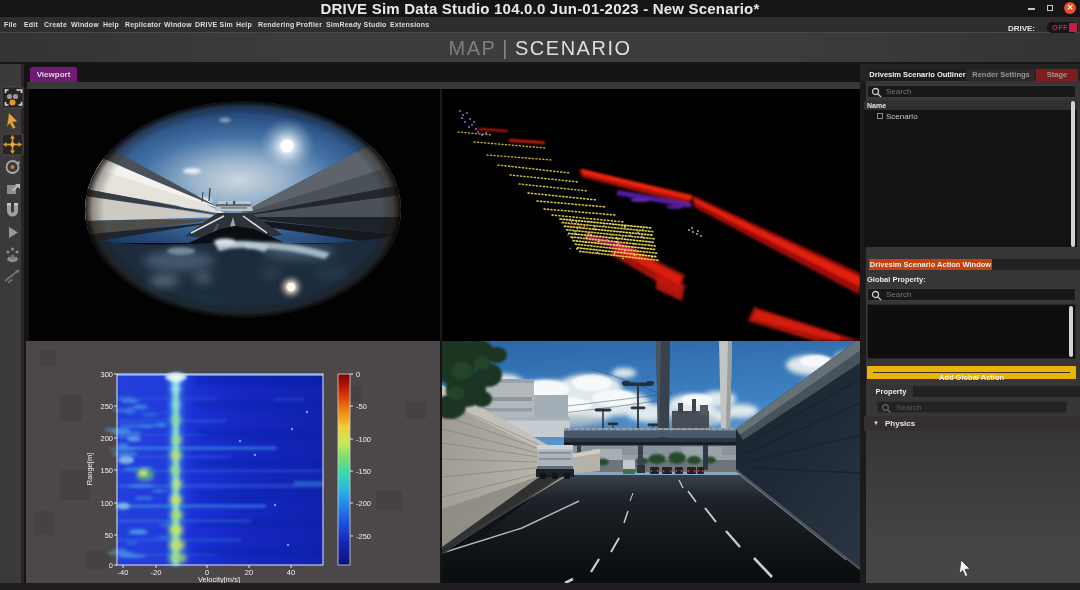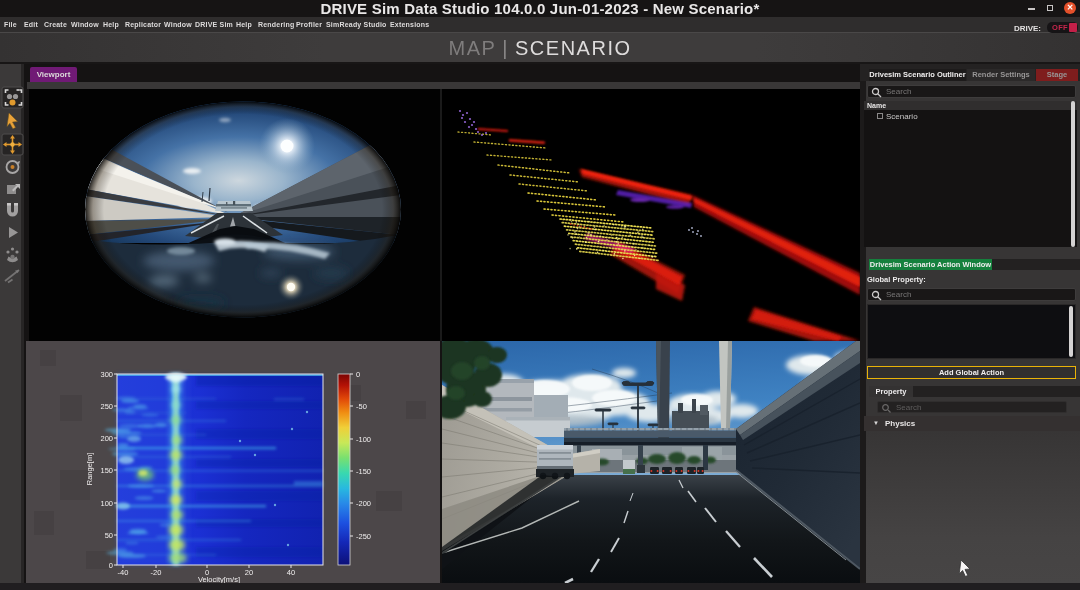--- a/index.html
+++ b/index.html
@@ -10,21 +10,21 @@
 #titlebar { left:0; top:0; width:1080px; height:17px; background:#161414; }
 #titlebar .t { width:100%; text-align:center; color:#e9e7e7; font-size:15px; font-weight:bold; line-height:17px; letter-spacing:0.2px;}
 #minbtn { left:1028px; top:8px; width:7px; height:2px; background:#c8c6c6; }
 #maxbtn { left:1047px; top:5px; width:6px; height:6px; border:1.2px solid #c8c6c6; }
 #closebtn { left:1064px; top:2px; width:12px; height:12px; border-radius:50%; background:#e3502a; color:#fff; font-size:8px; line-height:12px; text-align:center; font-weight:bold;}
 
 #menubar { left:0; top:17px; width:1080px; height:16px; background:#2f2d2d; border-bottom:1px solid #4a4848;}
 #menubar span.m { position:absolute; top:0; color:#dddbdb; font-size:7px; letter-spacing:0.2px; font-weight:bold; line-height:16px; }
 #cache { position:absolute; right:2px; top:0; height:16px; }
 #cache .lbl { color:#e3e1e1; font-size:8px; font-weight:bold; line-height:16px; }
-#cachepill { position:relative; display:inline-block; width:31px; height:11px; background:#161416; border-radius:5px; vertical-align:-2px; margin-left:6px;}
+#cachepill { position:relative; display:inline-block; width:31px; height:11px; background:#161416; border-radius:5px; vertical-align:-2px; margin-left:12px;}
 #cachepill .off { position:absolute; left:5px; top:0; color:#c6274c; font-size:7.5px; font-weight:bold; line-height:11px; letter-spacing:0.3px;}
 #cachepill .sq { position:absolute; right:1.5px; top:1px; width:8px; height:9px; background:#c22048; border-radius:1px;}
 
 #bigheader { left:0; top:33px; width:1080px; height:31px; background:linear-gradient(90deg,#343232,#3e3c3c 30%,#3e3c3c 70%,#343232); border-bottom:2px solid #181616;}
 #bigheader .txt { width:100%; text-align:center; font-size:20px; line-height:30px; letter-spacing:1.5px; color:#dedcdc; font-weight:normal;}
 #bigheader .map { color:#7f7d7d; }
 #bigheader .sep { color:#8a8888; font-weight:normal; padding:0 6px;}
 
 #toolbar { left:0; top:64px; width:24px; height:519px; background:#3b3939; border-right:3px solid #272525; }
 
@@ -46,27 +46,27 @@
 #rtab3 { left:1036px; width:42px; background:#7f1d1d; color:#989696; line-height:12px;}
 .searchbox { position:absolute; background:#191717; border:1px solid #3e3c3c; border-radius:2px; }
 .searchbox .mag { position:absolute; left:3px; top:1px; }
 .searchbox .ph { position:absolute; left:18px; top:0; color:#787676; font-size:8px; line-height:11px; }
 #sb1 { left:867px; top:85px; width:209px; height:13px; }
 #namebar { left:864px; top:101px; width:213px; height:9px; background:#302e2e; color:#e8e6e6; font-size:7px; font-weight:bold; line-height:9px; padding-left:3px;}
 #treearea { left:864px; top:110px; width:213px; height:137px; background:#141212; }
 #treerow { left:877px; top:112px; color:#c9c7c7; font-size:8px; line-height:10px;}
 #treerow .cb { display:inline-block; width:6px; height:6px; border:1px solid #8a8888; margin-right:3px; }
 #scroll1 { left:1071px; top:101px; width:4px; height:146px; background:#d4d2d2; border-radius:2px;}
-#awtab { left:869px; top:259px; width:123px; height:11px; background:#15803d; color:#efedee; font-size:7.5px; font-weight:bold; line-height:11px; text-align:center;}
+#awtab { left:869px; top:259px; width:123px; height:11px; background:#c2410c; color:#efedee; font-size:7.5px; font-weight:bold; line-height:11px; text-align:center;}
 #awtabrest { left:992px; top:259px; width:88px; height:11px; background:#232121; }
 #galabel { left:867px; top:275px; color:#eceaea; font-size:7.5px; font-weight:bold; }
 #sb2 { left:867px; top:288px; width:209px; height:13px; }
 #gabox { left:867px; top:304px; width:209px; height:55px; background:#0e0e11; border:1px solid #2a2828;}
 #scroll2 { left:1069px; top:306px; width:4px; height:51px; background:#d4d2d2; border-radius:2px;}
-#gabtn { left:867px; top:366px; width:209px; height:13px; background:#312f2f; border:1px solid #eab308; color:#f0eeee; font-size:7.5px; font-weight:bold; text-align:center; line-height:11px;}
+#gabtn { left:867px; top:366px; width:209px; height:13px; background:#312f2f; border:6px solid #eab308; color:#f0eeee; font-size:7.5px; font-weight:bold; text-align:center; line-height:11px;}
 #proptab { left:869px; top:386px; width:44px; height:11px; background:#343232; color:#efedee; font-size:7.5px; font-weight:bold; line-height:11px; text-align:center;}
 #proptabrest { left:913px; top:386px; width:167px; height:11px; background:#232121; }
 #sb3 { left:877px; top:401px; width:190px; height:12px; background:#232121; border:1px solid #302e2e;}
 #sb3 .ph { color:#5f5d5d; }
 #physrow { left:864px; top:416px; width:216px; height:15px; background:#343030; color:#e8e6e6; font-size:8px; font-weight:bold; line-height:15px;}
 #physrow .tri { display:inline-block; margin:0 6px 0 9px; font-size:6px; vertical-align:1px; color:#d8d6d6;}
 #rlower { left:866px; top:431px; width:214px; height:152px; background:linear-gradient(180deg,#373535,#454343 70%,#474545); }
 </style>
 </head>
 <body>

